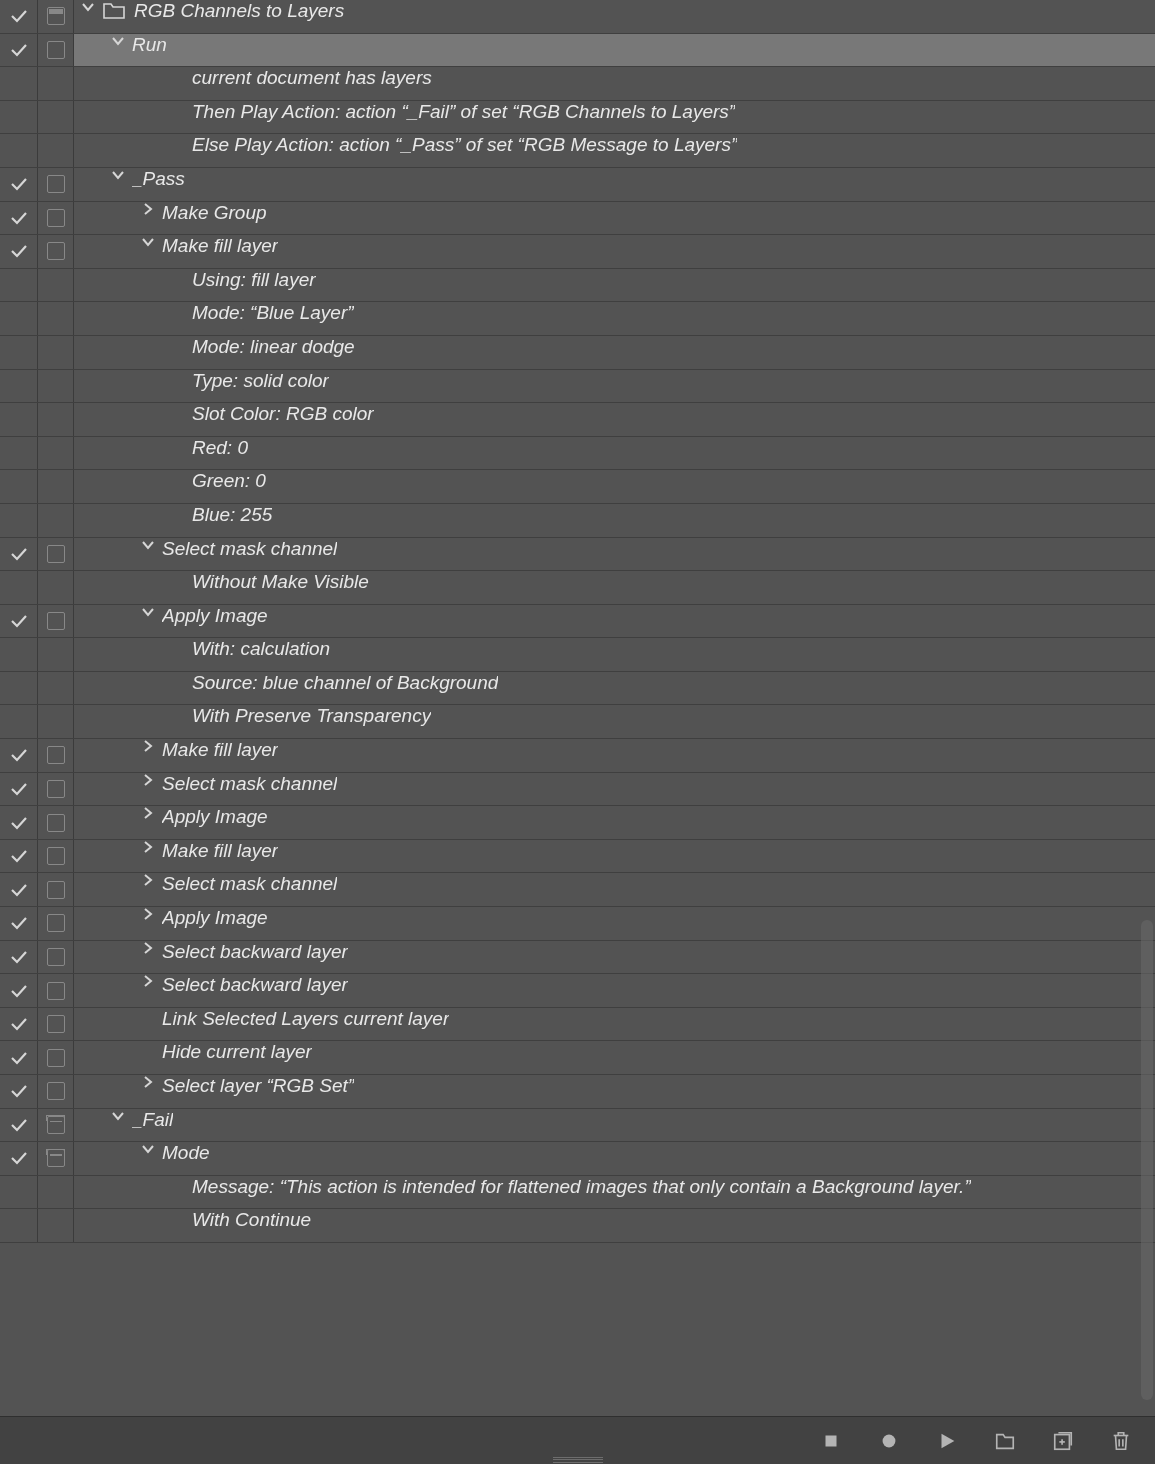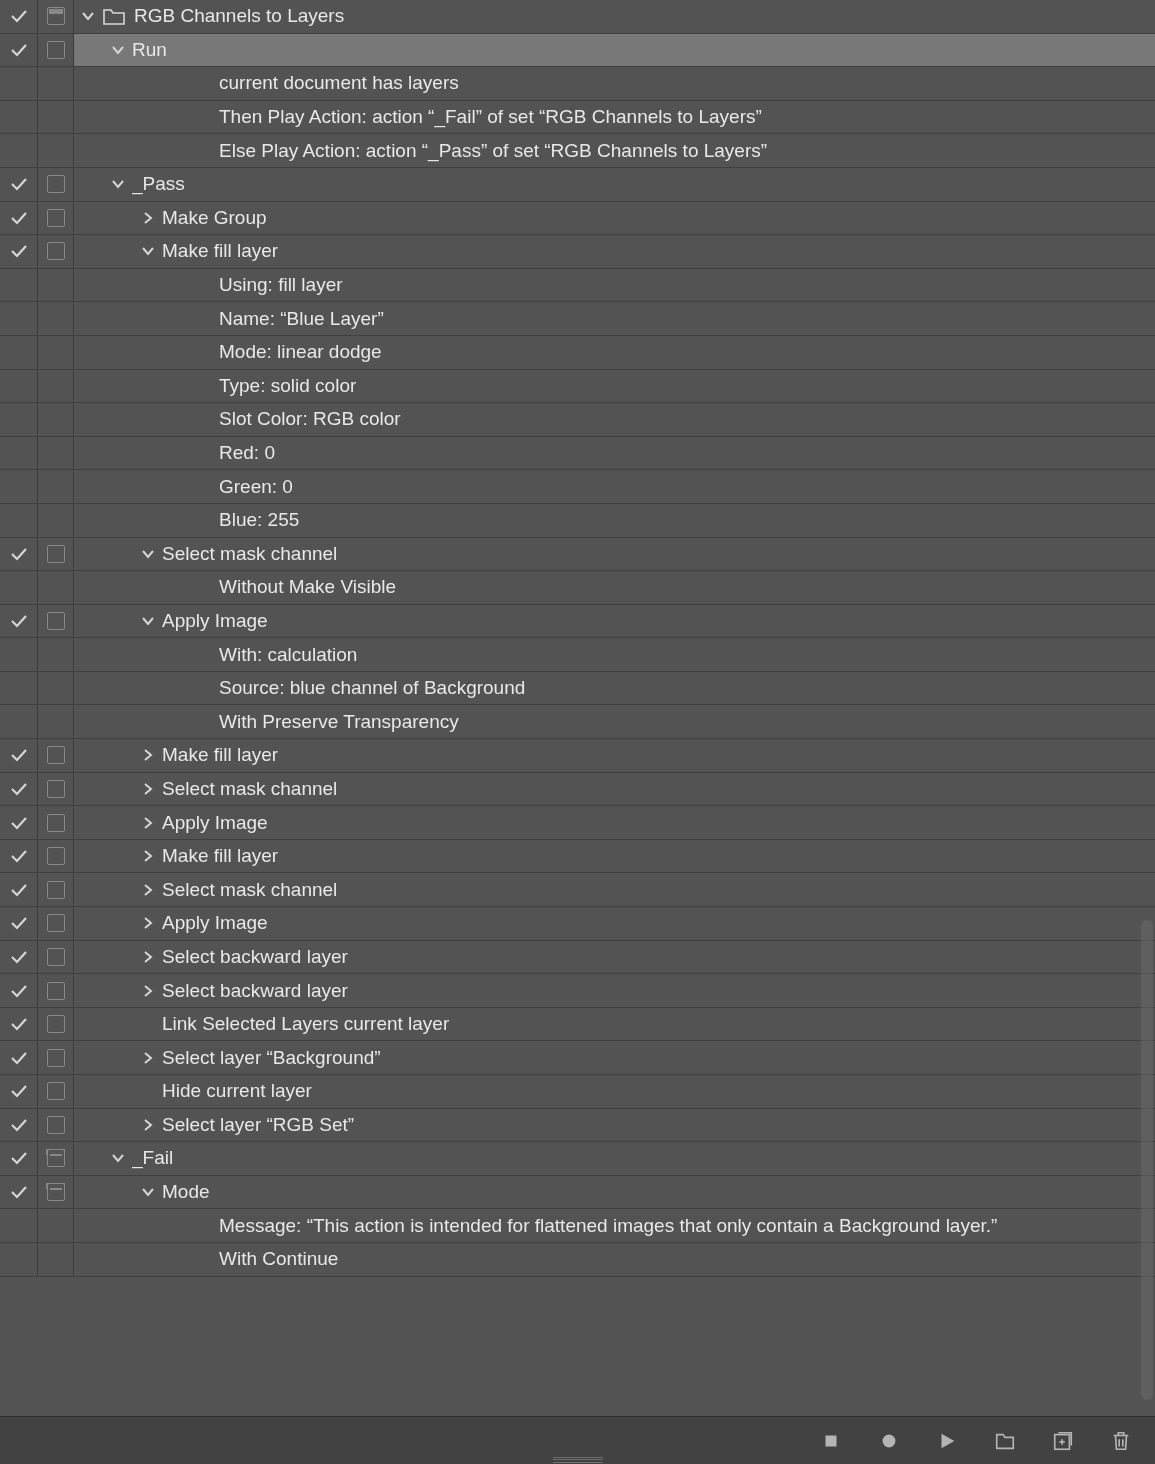--- a/index.html
+++ b/index.html
@@ -59,38 +59,39 @@
     flex: 0 0 36px;
     display: flex;
     align-items: center;
     justify-content: center;
     border-right: 1px solid var(--divider);
     height: 100%;
   }
   .content-wrap {
     flex: 1;
     display: flex;
-    align-items: center;
+    align-items: flex-start;
     height: 100%;
     padding-right: 8px;
+    font-style: italic;
   }
   .indent { display: inline-block; flex-shrink: 0; }
   .toggle {
     width: 28px;
     display: inline-flex;
     justify-content: center;
     align-items: center;
     cursor: pointer;
     flex-shrink: 0;
   }
   .label {
     white-space: nowrap;
     overflow: hidden;
   }
-  .detail-row .label { padding-left: 0; margin-left: 27px; }
+  .detail-row .label { padding-left: 0; }
 
   
   .chk { width: 18px; height: 14px; }
   .chk svg { width: 18px; height: 14px; display: block; }
   .box-empty {
     width: 18px; height: 18px;
     border: 1.5px solid var(--box-border);
     border-radius: 2px;
   }
   .box-dialog {
@@ -258,21 +259,21 @@
           <span class="toggle"></span>
           <span class="label">Then Play Action: action “_Fail” of set “RGB Channels to Layers”</span>
         </div>
       </div>
       <div class="row detail-row">
         <div class="col-check"></div>
         <div class="col-dialog"></div>
         <div class="content-wrap">
           <span class="indent" style="width: 90px;"></span>
           <span class="toggle"></span>
-          <span class="label">Else Play Action: action “_Pass” of set “RGB Channels to Layers”</span>
+          <span class="label">Else Play Action: action “_Pass” of set “RGB Message to Layers”</span>
         </div>
       </div>
       <div class="row">
         <div class="col-check">
           <span class="chk">
             <svg viewBox="0 0 18 14">
               <polyline points="2,7 7,12 16,2" fill="none" stroke="#d6d6d6" stroke-width="2.2"></polyline>
             </svg>
           </span>
         </div>
@@ -345,21 +346,21 @@
           <span class="toggle"></span>
           <span class="label">Using: fill layer</span>
         </div>
       </div>
       <div class="row detail-row">
         <div class="col-check"></div>
         <div class="col-dialog"></div>
         <div class="content-wrap">
           <span class="indent" style="width: 90px;"></span>
           <span class="toggle"></span>
-          <span class="label">Name:  “Blue Layer”</span>
+          <span class="label">Mode:  “Blue Layer”</span>
         </div>
       </div>
       <div class="row detail-row">
         <div class="col-check"></div>
         <div class="col-dialog"></div>
         <div class="content-wrap">
           <span class="indent" style="width: 90px;"></span>
           <span class="toggle"></span>
           <span class="label">Mode: linear dodge</span>
         </div>
@@ -683,43 +684,20 @@
             </svg>
           </span>
         </div>
         <div class="col-dialog">
           <span class="box-empty"></span>
         </div>
         <div class="content-wrap">
           <span class="indent" style="width: 60px;"></span>
           <span class="toggle"></span>
           <span class="label">Link Selected Layers current layer</span>
-        </div>
-      </div>
-      <div class="row">
-        <div class="col-check">
-          <span class="chk">
-            <svg viewBox="0 0 18 14">
-              <polyline points="2,7 7,12 16,2" fill="none" stroke="#d6d6d6" stroke-width="2.2"></polyline>
-            </svg>
-          </span>
-        </div>
-        <div class="col-dialog">
-          <span class="box-empty"></span>
-        </div>
-        <div class="content-wrap">
-          <span class="indent" style="width: 60px;"></span>
-          <span class="toggle">
-            <span class="chev">
-              <svg viewBox="0 0 14 14">
-                <polyline points="4,2 10,7 4,12" fill="none" stroke="#d6d6d6" stroke-width="2"></polyline>
-              </svg>
-            </span>
-          </span>
-          <span class="label">Select layer “Background”</span>
         </div>
       </div>
       <div class="row">
         <div class="col-check">
           <span class="chk">
             <svg viewBox="0 0 18 14">
               <polyline points="2,7 7,12 16,2" fill="none" stroke="#d6d6d6" stroke-width="2.2"></polyline>
             </svg>
           </span>
         </div>

